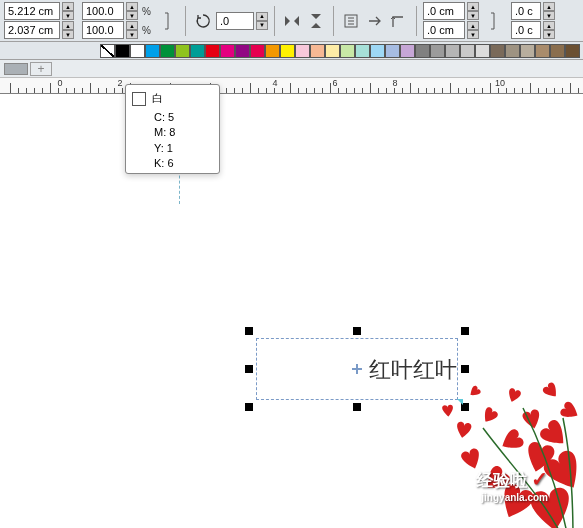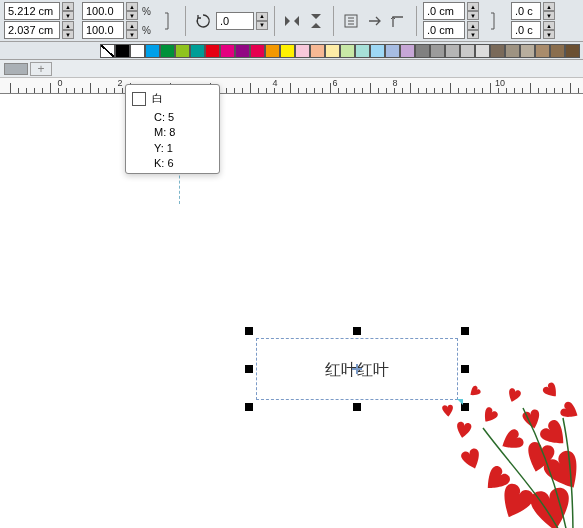--- a/index.html
+++ b/index.html
@@ -213,23 +213,23 @@
 .sel-box {
   position: absolute;
   top: 244px;
   left: 256px;
   width: 202px;
   height: 62px;
   border: 1px dashed #7a9ac7;
 }
 .sel-text {
   font-family: "KaiTi", serif;
-  font-size: 16px;
+  font-size: 22px;
   color: #333;
-  text-align: center;
+  text-align: right;
   line-height: 62px;
 }
 .handle {
   position: absolute;
   width: 8px;
   height: 8px;
   background: #000;
   cursor: pointer;
 }
 .handle.tl { top: -12px; left: -12px; }
@@ -610,14 +610,20 @@
         <use href="#h" transform="translate(150 25) scale(1.1) rotate(-40)"></use>
         <use href="#h" transform="translate(70 25) scale(0.8) rotate(50)"></use>
       </g>
       <g stroke="#2a6b2a" stroke-width="1.5" fill="none">
         <path d="M160 170 C140 130 110 100 80 60"></path>
         <path d="M165 170 C155 120 140 80 120 40"></path>
         <path d="M170 170 C170 130 168 90 160 50"></path>
       </g>
     </svg>
   </div>
+  <div class="wm-text">
+    <div class="wm-title">
+      <span>经验啦</span><span class="wm-check">✓</span>
+    </div>
+    <div class="wm-sub">jingyanla.com</div>
+  </div>
 
 </div>
 
 </body></html>

